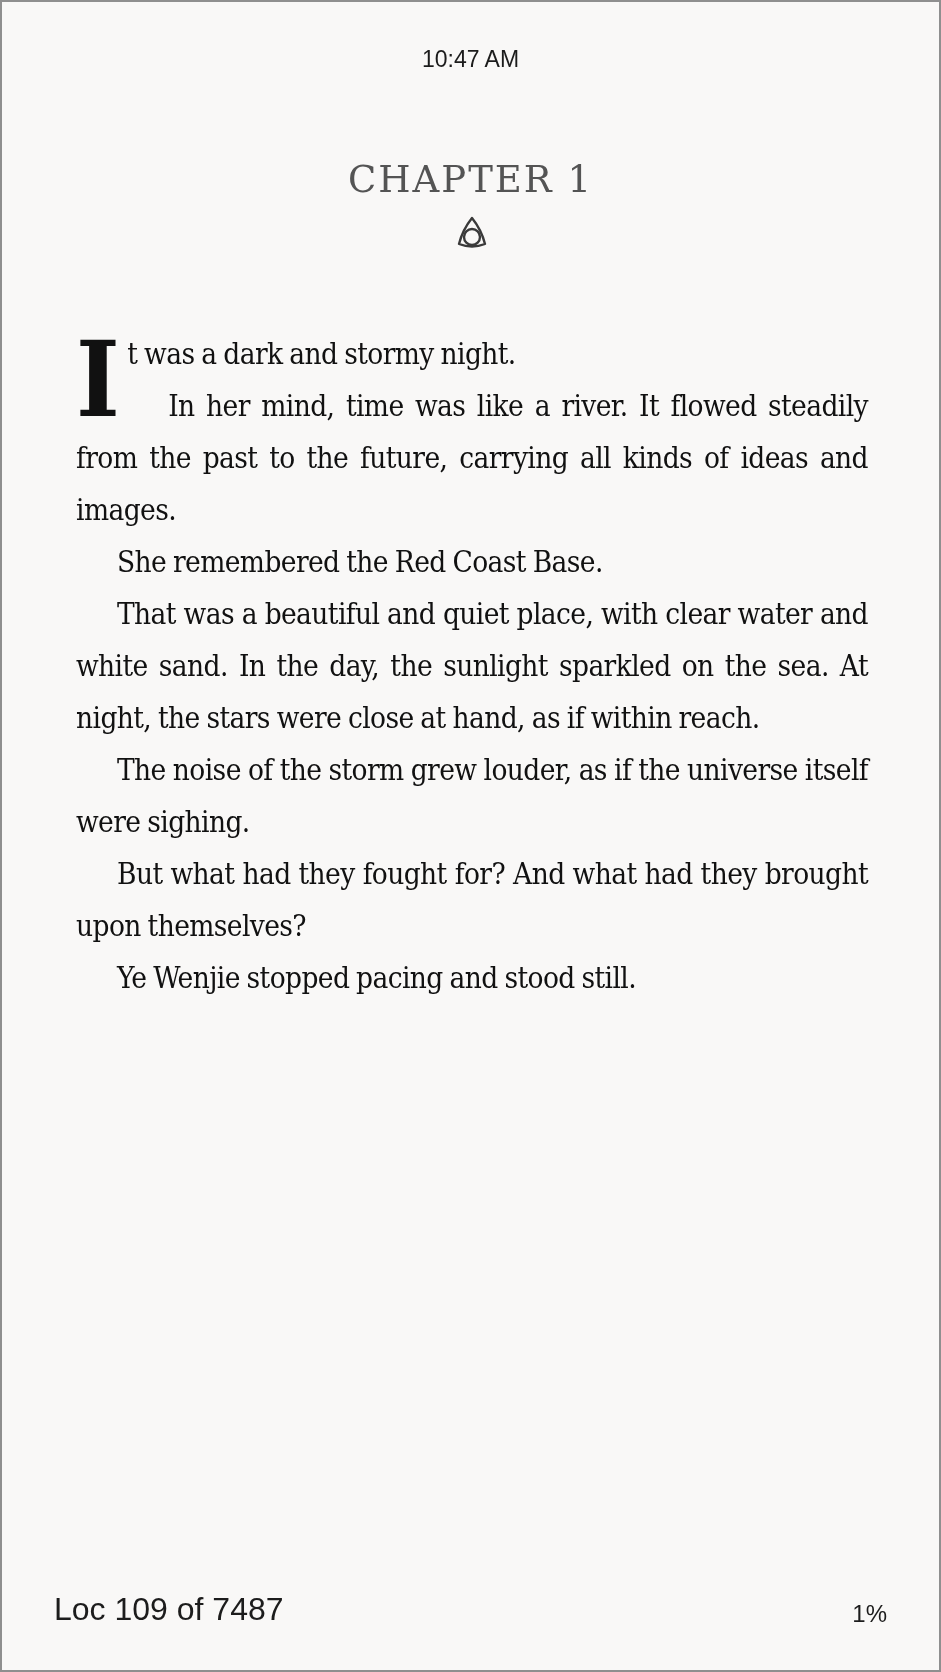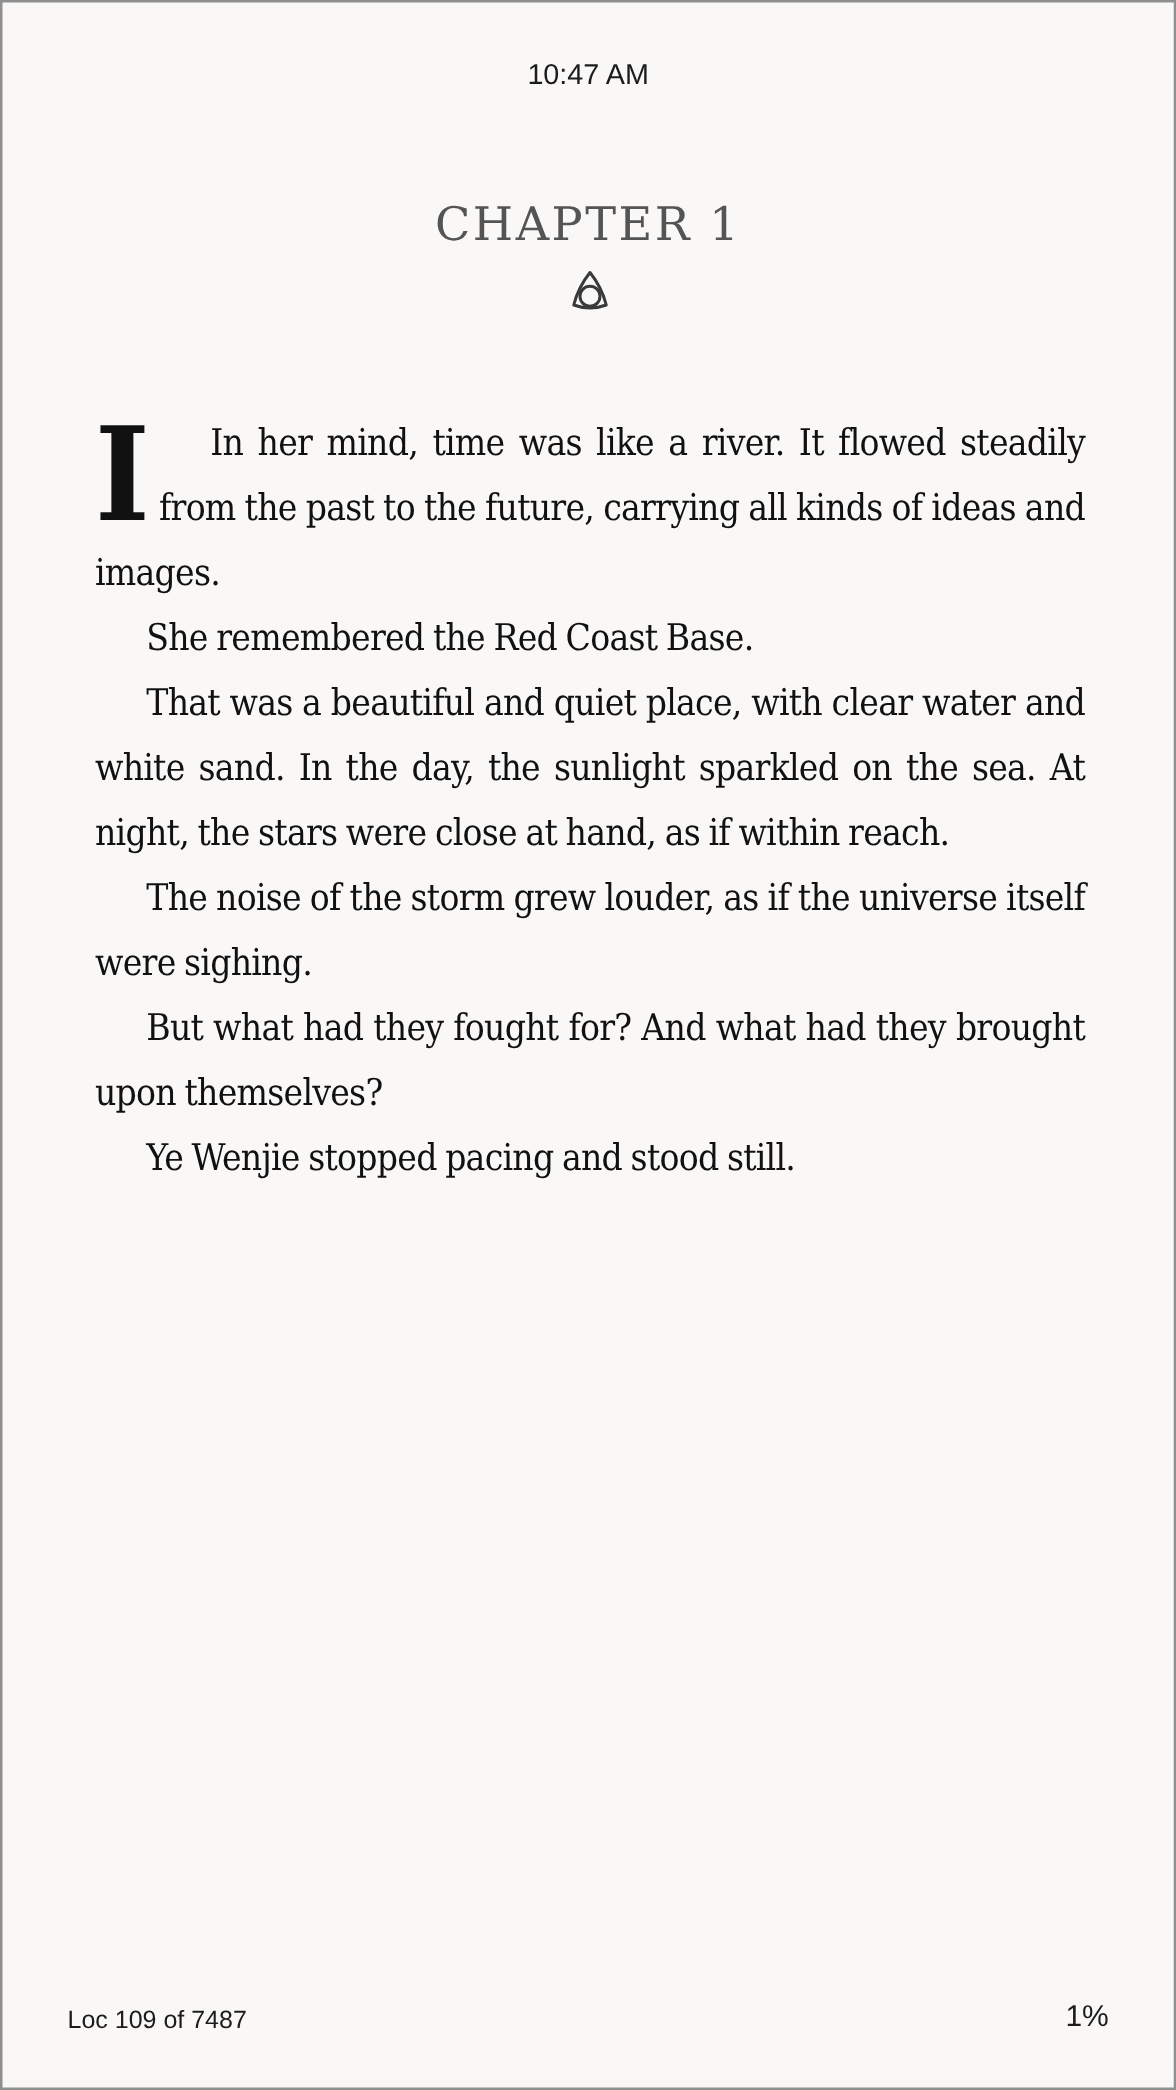--- a/index.html
+++ b/index.html
@@ -39,42 +39,42 @@
     .dropcap {
       float: left;
       font-family: "DejaVu Serif", "Liberation Serif", serif;
       font-weight: bold;
       font-size: 104px; line-height: 84px;
       margin: 10px 8px 0 0; color: #111;
     }
     .footer-loc {
       position: absolute; bottom: 42px; left: 52px;
       font-family: "Liberation Sans", "DejaVu Sans", sans-serif;
-      font-size: 20px; color: #1c1c1c;
+      font-size: 32px; color: #1c1c1c;
     }
     .footer-pct {
       position: absolute; bottom: 42px; right: 52px;
       font-family: "Liberation Sans", "DejaVu Sans", sans-serif;
       font-size: 24px; color: #1c1c1c;
     }
   </style>
 </head>
 <body>
 
 <div class="clock">10:47 AM</div>
 
 <div class="chapter-title">CHAPTER 1</div>
 
 <svg class="ornament" viewBox="0 0 34 34" fill="none" stroke="#3a3a3a" stroke-width="2.4" stroke-linejoin="round">
   <path d="M17 2 C 9 12, 6 20, 4 28 C 12 31, 22 31, 30 28 C 28 20, 25 12, 17 2 Z"></path>
   <circle cx="17" cy="21" r="8"></circle>
 </svg>
 
 <div class="text">
-  <p class="first"><span class="dropcap">I</span></p>
+  <p class="first"><span class="dropcap">I</span><span>t was a dark and stormy night.</span></p>
   <p>In her mind, time was like a river. It flowed steadily from the past to the future, carrying all kinds of ideas and images.</p>
   <p>She remembered the Red Coast Base.</p>
   <p>That was a beautiful and quiet place, with clear water and white sand. In the day, the sunlight sparkled on the sea. At night, the stars were close at hand, as if within reach.</p>
   <p>The noise of the storm grew louder, as if the universe itself were sighing.</p>
   <p>But what had they fought for? And what had they brought upon themselves?</p>
   <p>Ye Wenjie stopped pacing and stood still.</p>
 </div>
 
 <div class="footer-loc">Loc 109 of 7487</div>
 <div class="footer-pct">1%</div>

